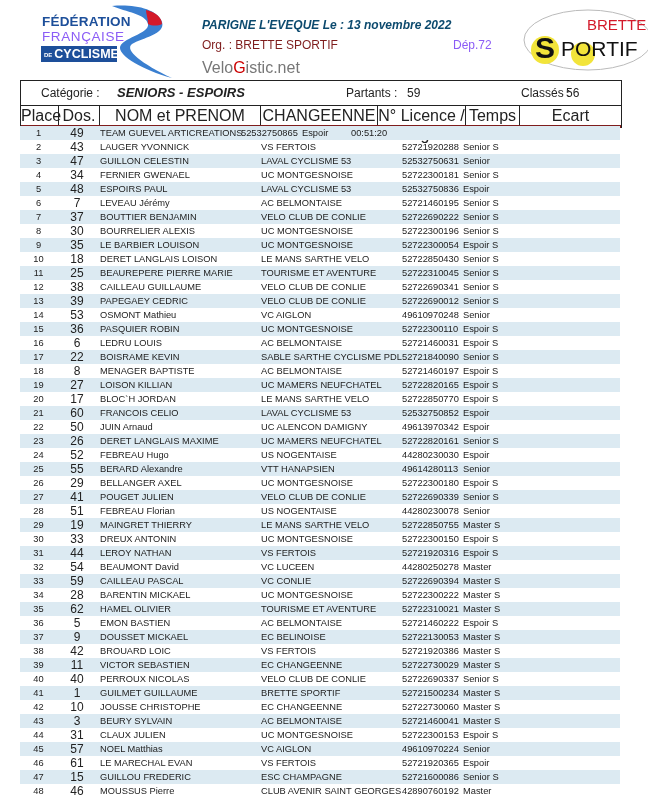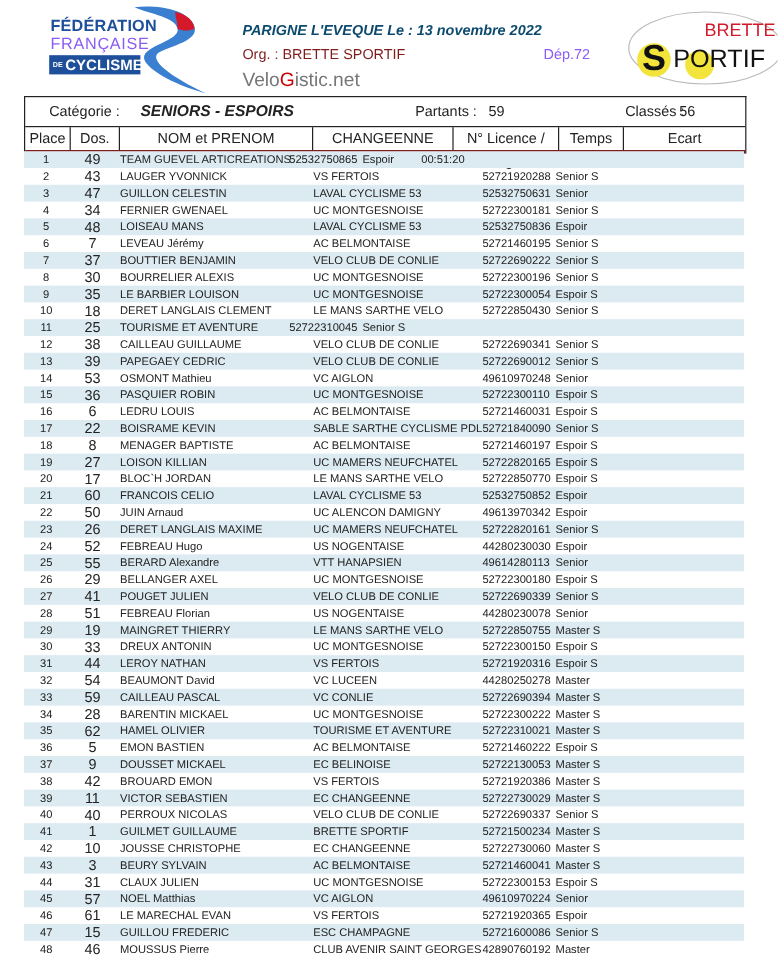--- a/index.html
+++ b/index.html
@@ -19,21 +19,21 @@
   .bs{position:absolute;left:505px;top:8px;width:134px;height:64px;}
   .table-box{position:absolute;left:20px;top:80px;width:600px;border:1px solid #222;border-bottom:none;}
   .cat-row{height:24px;border-bottom:1px solid #222;position:relative;font-size:12px;}
   .cat-row span{position:absolute;top:5px;}
   .cat-label{left:20px;}
   .cat-value{left:80px;font-weight:bold;font-style:italic;font-size:13px;top:4px!important;margin-left:16px;}
   .part-label{left:325px;}
   .part-value{left:386px;}
   .cl-label{left:500px;}
   .cl-value{left:545px;}
-  .col-row{display:flex;height:19px;border-bottom:3px solid #7f1d1d;font-size:12px;}
+  .col-row{display:flex;height:19px;border-bottom:3px solid #7f1d1d;font-size:16px;}
   .col-row div{border-right:1px solid #222;text-align:center;line-height:19px;}
   .col-row div:last-child{border-right:none;}
   .c1{width:37px;}.c2{width:40px;}.c3{width:160px;}.c4{width:116px;}.c5{width:87px;}.c6{width:53px;}.c7{flex:1;}
   .rows{position:absolute;left:20px;top:126px;width:600px;}
   .row{height:14px;display:flex;font-size:9.3px;line-height:14px;white-space:nowrap;}
   .row:nth-child(odd){background:#dceaf2;}
   .r-place{width:37px;text-align:center;}
   .r-dos{width:40px;text-align:center;font-size:12px;}
   .r-name{width:161px;padding-left:3px;box-sizing:border-box;}
   .r-assoc{width:144px;padding-left:3px;box-sizing:border-box;}
@@ -127,21 +127,21 @@
       <div class="r-name">FERNIER   GWENAEL</div>
       <div class="r-assoc">UC MONTGESNOISE</div>
       <div class="r-lic">52722300181</div>
       <div class="r-cat">Senior S</div>
       <div class="r-time"></div>
       <div class="r-ecart"></div>
     </div>
     <div class="row">
       <div class="r-place">5</div>
       <div class="r-dos">48</div>
-      <div class="r-name">LOISEAU   MANS</div>
+      <div class="r-name">ESPOIRS   PAUL</div>
       <div class="r-assoc">LAVAL CYCLISME 53</div>
       <div class="r-lic">52532750836</div>
       <div class="r-cat">Espoir</div>
       <div class="r-time"></div>
       <div class="r-ecart"></div>
     </div>
     <div class="row">
       <div class="r-place">6</div>
       <div class="r-dos">7</div>
       <div class="r-name">LEVEAU   Jérémy</div>
@@ -177,30 +177,31 @@
       <div class="r-name">LE BARBIER   LOUISON</div>
       <div class="r-assoc">UC MONTGESNOISE</div>
       <div class="r-lic">52722300054</div>
       <div class="r-cat">Espoir S</div>
       <div class="r-time"></div>
       <div class="r-ecart"></div>
     </div>
     <div class="row">
       <div class="r-place">10</div>
       <div class="r-dos">18</div>
-      <div class="r-name">DERET LANGLAIS   CLEMENT</div>
+      <div class="r-name">DERET LANGLAIS   LOISON</div>
       <div class="r-assoc">LE MANS SARTHE VELO</div>
       <div class="r-lic">52722850430</div>
       <div class="r-cat">Senior S</div>
       <div class="r-time"></div>
       <div class="r-ecart"></div>
     </div>
     <div class="row">
       <div class="r-place">11</div>
       <div class="r-dos">25</div>
+      <div class="r-name">BEAUREPERE   PIERRE MARIE</div>
       <div class="r-assoc">TOURISME ET AVENTURE</div>
       <div class="r-lic">52722310045</div>
       <div class="r-cat">Senior S</div>
       <div class="r-time"></div>
       <div class="r-ecart"></div>
     </div>
     <div class="row">
       <div class="r-place">12</div>
       <div class="r-dos">38</div>
       <div class="r-name">CAILLEAU   GUILLAUME</div>
@@ -456,21 +457,21 @@
       <div class="r-name">DOUSSET   MICKAEL</div>
       <div class="r-assoc">EC BELINOISE</div>
       <div class="r-lic">52722130053</div>
       <div class="r-cat">Master S</div>
       <div class="r-time"></div>
       <div class="r-ecart"></div>
     </div>
     <div class="row">
       <div class="r-place">38</div>
       <div class="r-dos">42</div>
-      <div class="r-name">BROUARD   EMON</div>
+      <div class="r-name">BROUARD   LOIC</div>
       <div class="r-assoc">VS FERTOIS</div>
       <div class="r-lic">52721920386</div>
       <div class="r-cat">Master S</div>
       <div class="r-time"></div>
       <div class="r-ecart"></div>
     </div>
     <div class="row">
       <div class="r-place">39</div>
       <div class="r-dos">11</div>
       <div class="r-name">VICTOR   SEBASTIEN</div>

